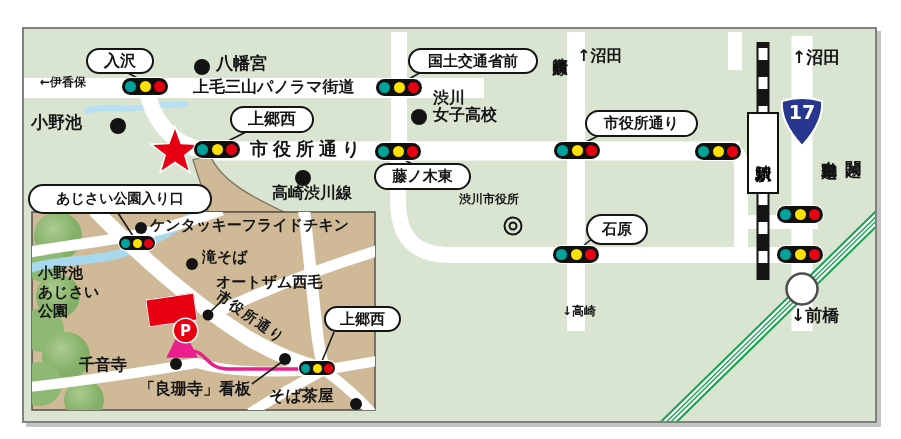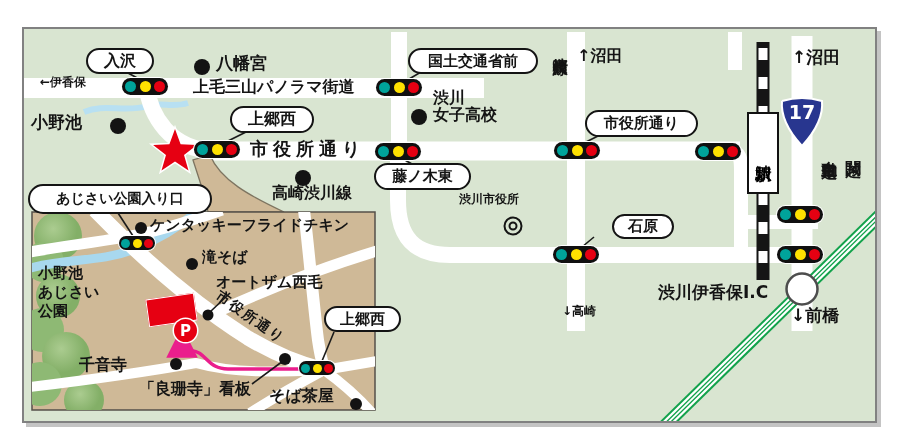--- a/index.html
+++ b/index.html
@@ -220,21 +220,21 @@
     </div>
   <div class="oval" style="left:230px;top:106px;width:84px;height:27px;font-size:16px">
       <span>上郷西</span>
     </div>
   <div class="oval" style="left:585px;top:110px;width:113px;height:27px;font-size:15px">
       <span>市役所通り</span>
     </div>
   <div class="oval" style="left:374px;top:163px;width:97px;height:27px;font-size:15px">
       <span>藤ノ木東</span>
     </div>
-  <div class="oval" style="left:612px;top:214px;width:62px;height:25px;font-size:15px">
+  <div class="oval" style="left:586px;top:214px;width:62px;height:31px;font-size:15px">
       <span>石原</span>
     </div>
   <div class="oval" style="left:28px;top:184px;width:184px;height:30px;font-size:14px">
       <span>あじさい公園入り口</span>
     </div>
   <div class="oval" style="left:324px;top:306px;width:77px;height:26px;font-size:15px">
       <span>上郷西</span>
     </div>
 
   <div class="lbl" style="left:40px;top:76px;font-size:12px">←伊香保</div>
@@ -247,21 +247,20 @@
   <div class="lbl vert" style="left:552px;top:45px;font-size:15px">高崎渋川線</div>
   <div class="lbl" style="left:577px;top:47px;font-size:16px">↑沼田</div>
   <div class="lbl" style="left:792px;top:48px;font-size:17px">↑沼田</div>
   <div class="lbl" style="left:272px;top:184px;font-size:16px">高崎渋川線</div>
   <div class="lbl" style="left:459px;top:193px;font-size:12px">渋川市役所</div>
   <div class="station-box vert">渋川駅</div>
   <div class="r17num">17</div>
   <div class="lbl vert" style="left:845px;top:148px;font-size:16px">関越</div>
   <div class="lbl vert" style="left:821px;top:148px;font-size:16px">自動車道</div>
   <div class="lbl" style="left:562px;top:305px;font-size:12px">↓高崎</div>
-  <div class="lbl" style="left:658px;top:283px;font-size:17px">渋川伊香保I.C</div>
   <div class="lbl" style="left:791px;top:306px;font-size:17px">↓前橋</div>
 
   <div class="lbl" style="left:150px;top:217px;font-size:15px">ケンタッキーフライドチキン</div>
   <div class="lbl" style="left:202px;top:249px;font-size:15px">滝そば</div>
   <div class="lbl" style="left:216px;top:274px;font-size:15px">オートザム西毛</div>
   <div class="lbl rot-road" style="left:222px;top:288px;font-size:14px">市役所通り</div>
   <div class="lbl" style="left:38px;top:265px;font-size:15px">小野池</div>
   <div class="lbl" style="left:38px;top:284px;font-size:15px">あじさい</div>
   <div class="lbl" style="left:38px;top:303px;font-size:15px">公園</div>
   <div class="lbl" style="left:79px;top:356px;font-size:16px">千音寺</div>

